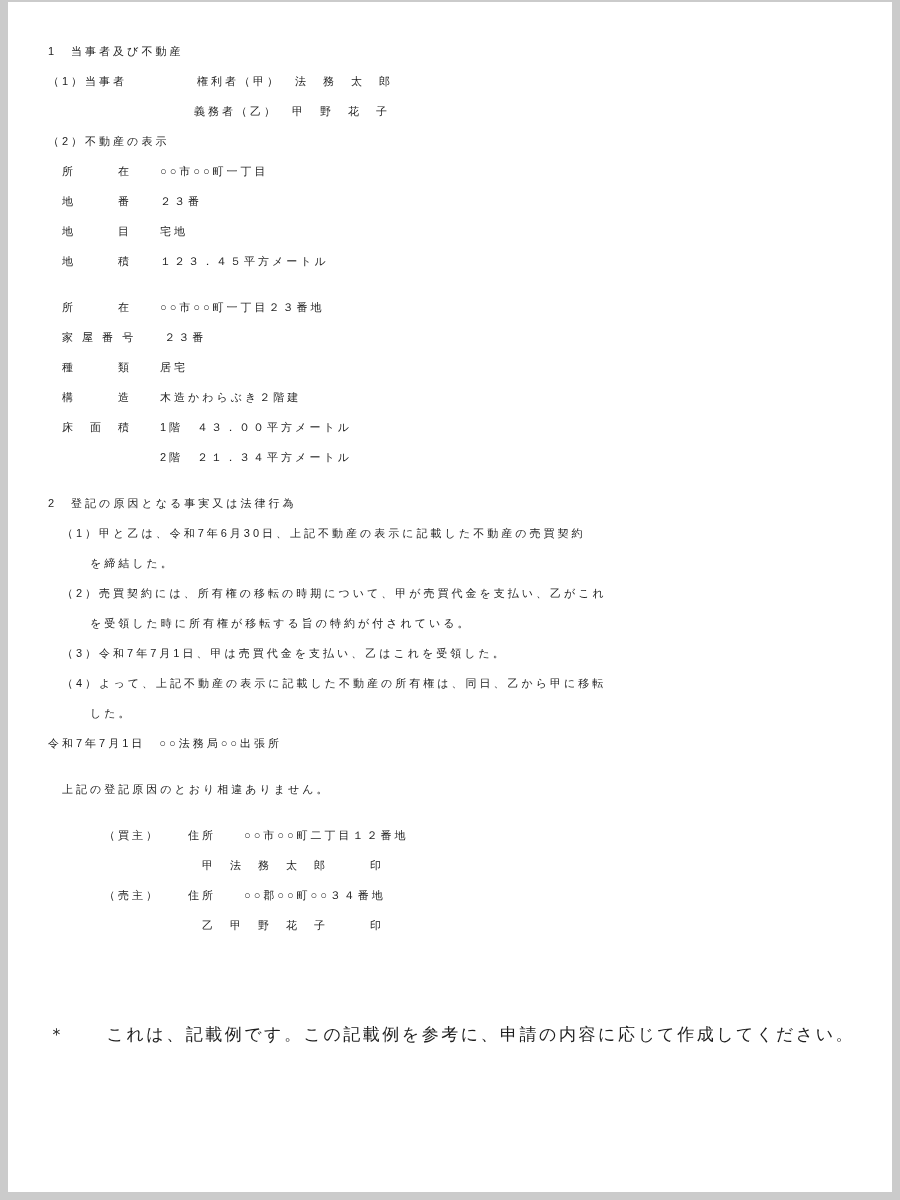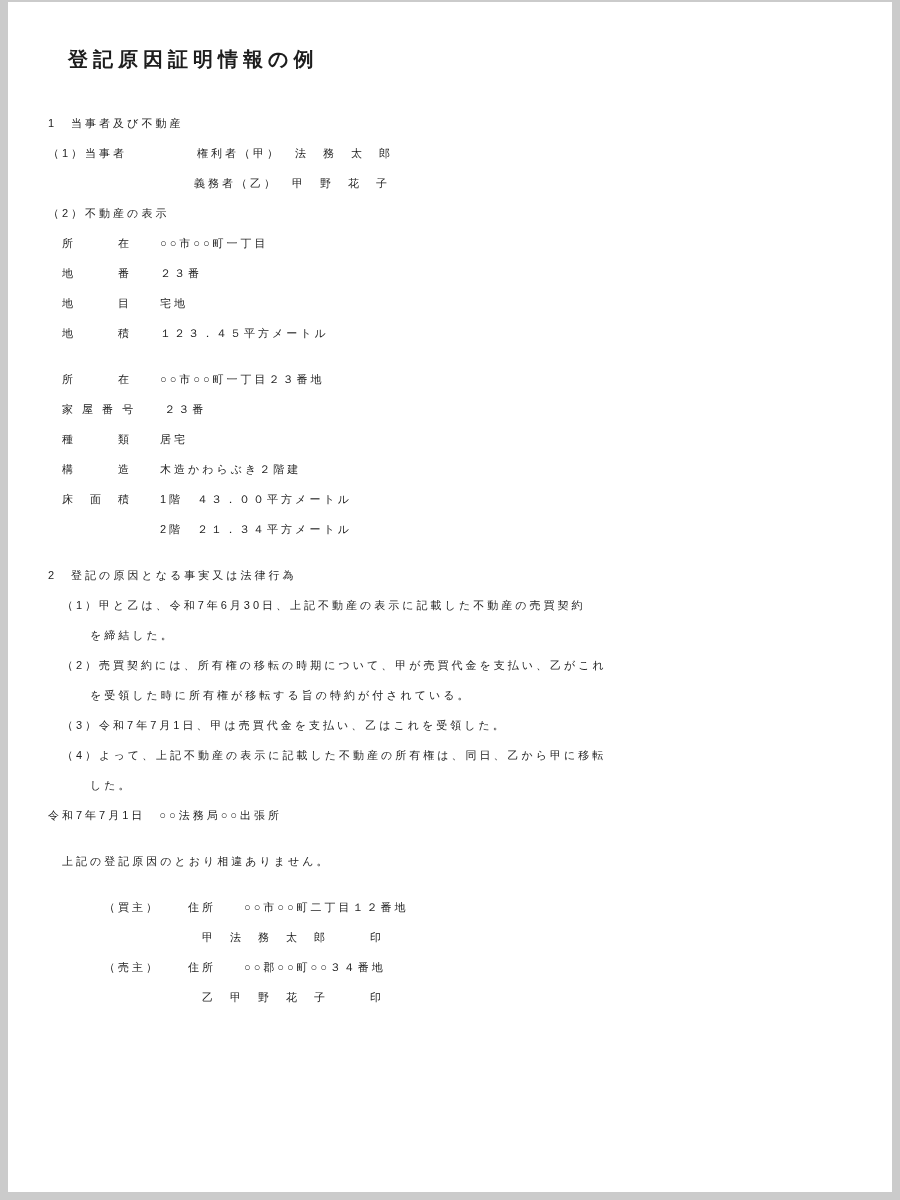--- a/index.html
+++ b/index.html
@@ -56,17 +56,17 @@
     font-size: 17px;
     letter-spacing: 2.5px;
     line-height: 30px;
     white-space: pre;
   }
 </style>
 </head>
 <body>
 
 <div class="page">
-  <h1 class="doc-title">登記原因証明情報の例</h1>
 
   <div class="doc-lines"><div class="line">1　当事者及び不動産</div><div class="line">（1）当事者　　　　　権利者（甲）　法　務　太　郎</div><div class="line">　　　　　　　　　　 義務者（乙）　甲　野　花　子</div><div class="line">（2）不動産の表示</div><div class="line">　所　　　在　　○○市○○町一丁目</div><div class="line">　地　　　番　　２３番</div><div class="line">　地　　　目　　宅地</div><div class="line">　地　　　積　　１２３．４５平方メートル</div><div class="line blank"></div><div class="line">　所　　　在　　○○市○○町一丁目２３番地</div><div class="line">　家 屋 番 号　　２３番</div><div class="line">　種　　　類　　居宅</div><div class="line">　構　　　造　　木造かわらぶき２階建</div><div class="line">　床　面　積　　1階　４３．００平方メートル</div><div class="line">　　　　　　　　2階　２１．３４平方メートル</div><div class="line blank"></div><div class="line">2　登記の原因となる事実又は法律行為</div><div class="line">　（1）甲と乙は、令和7年6月30日、上記不動産の表示に記載した不動産の売買契約</div><div class="line">　　　を締結した。</div><div class="line">　（2）売買契約には、所有権の移転の時期について、甲が売買代金を支払い、乙がこれ</div><div class="line">　　　を受領した時に所有権が移転する旨の特約が付されている。</div><div class="line">　（3）令和7年7月1日、甲は売買代金を支払い、乙はこれを受領した。</div><div class="line">　（4）よって、上記不動産の表示に記載した不動産の所有権は、同日、乙から甲に移転</div><div class="line">　　　した。</div><div class="line">令和7年7月1日　○○法務局○○出張所</div><div class="line blank"></div><div class="line">　上記の登記原因のとおり相違ありません。</div><div class="line blank"></div><div class="line">　　　　（買主）　　住所　　○○市○○町二丁目１２番地</div><div class="line">　　　　　　　　　　　甲　法　務　太　郎　　　印</div><div class="line">　　　　（売主）　　住所　　○○郡○○町○○３４番地</div><div class="line">　　　　　　　　　　　乙　甲　野　花　子　　　印</div></div>
 
+  <div class="footnote">＊　　これは、記載例です。この記載例を参考に、申請の内容に応じて作成してください。</div>
 </div>
 
 </body></html>

